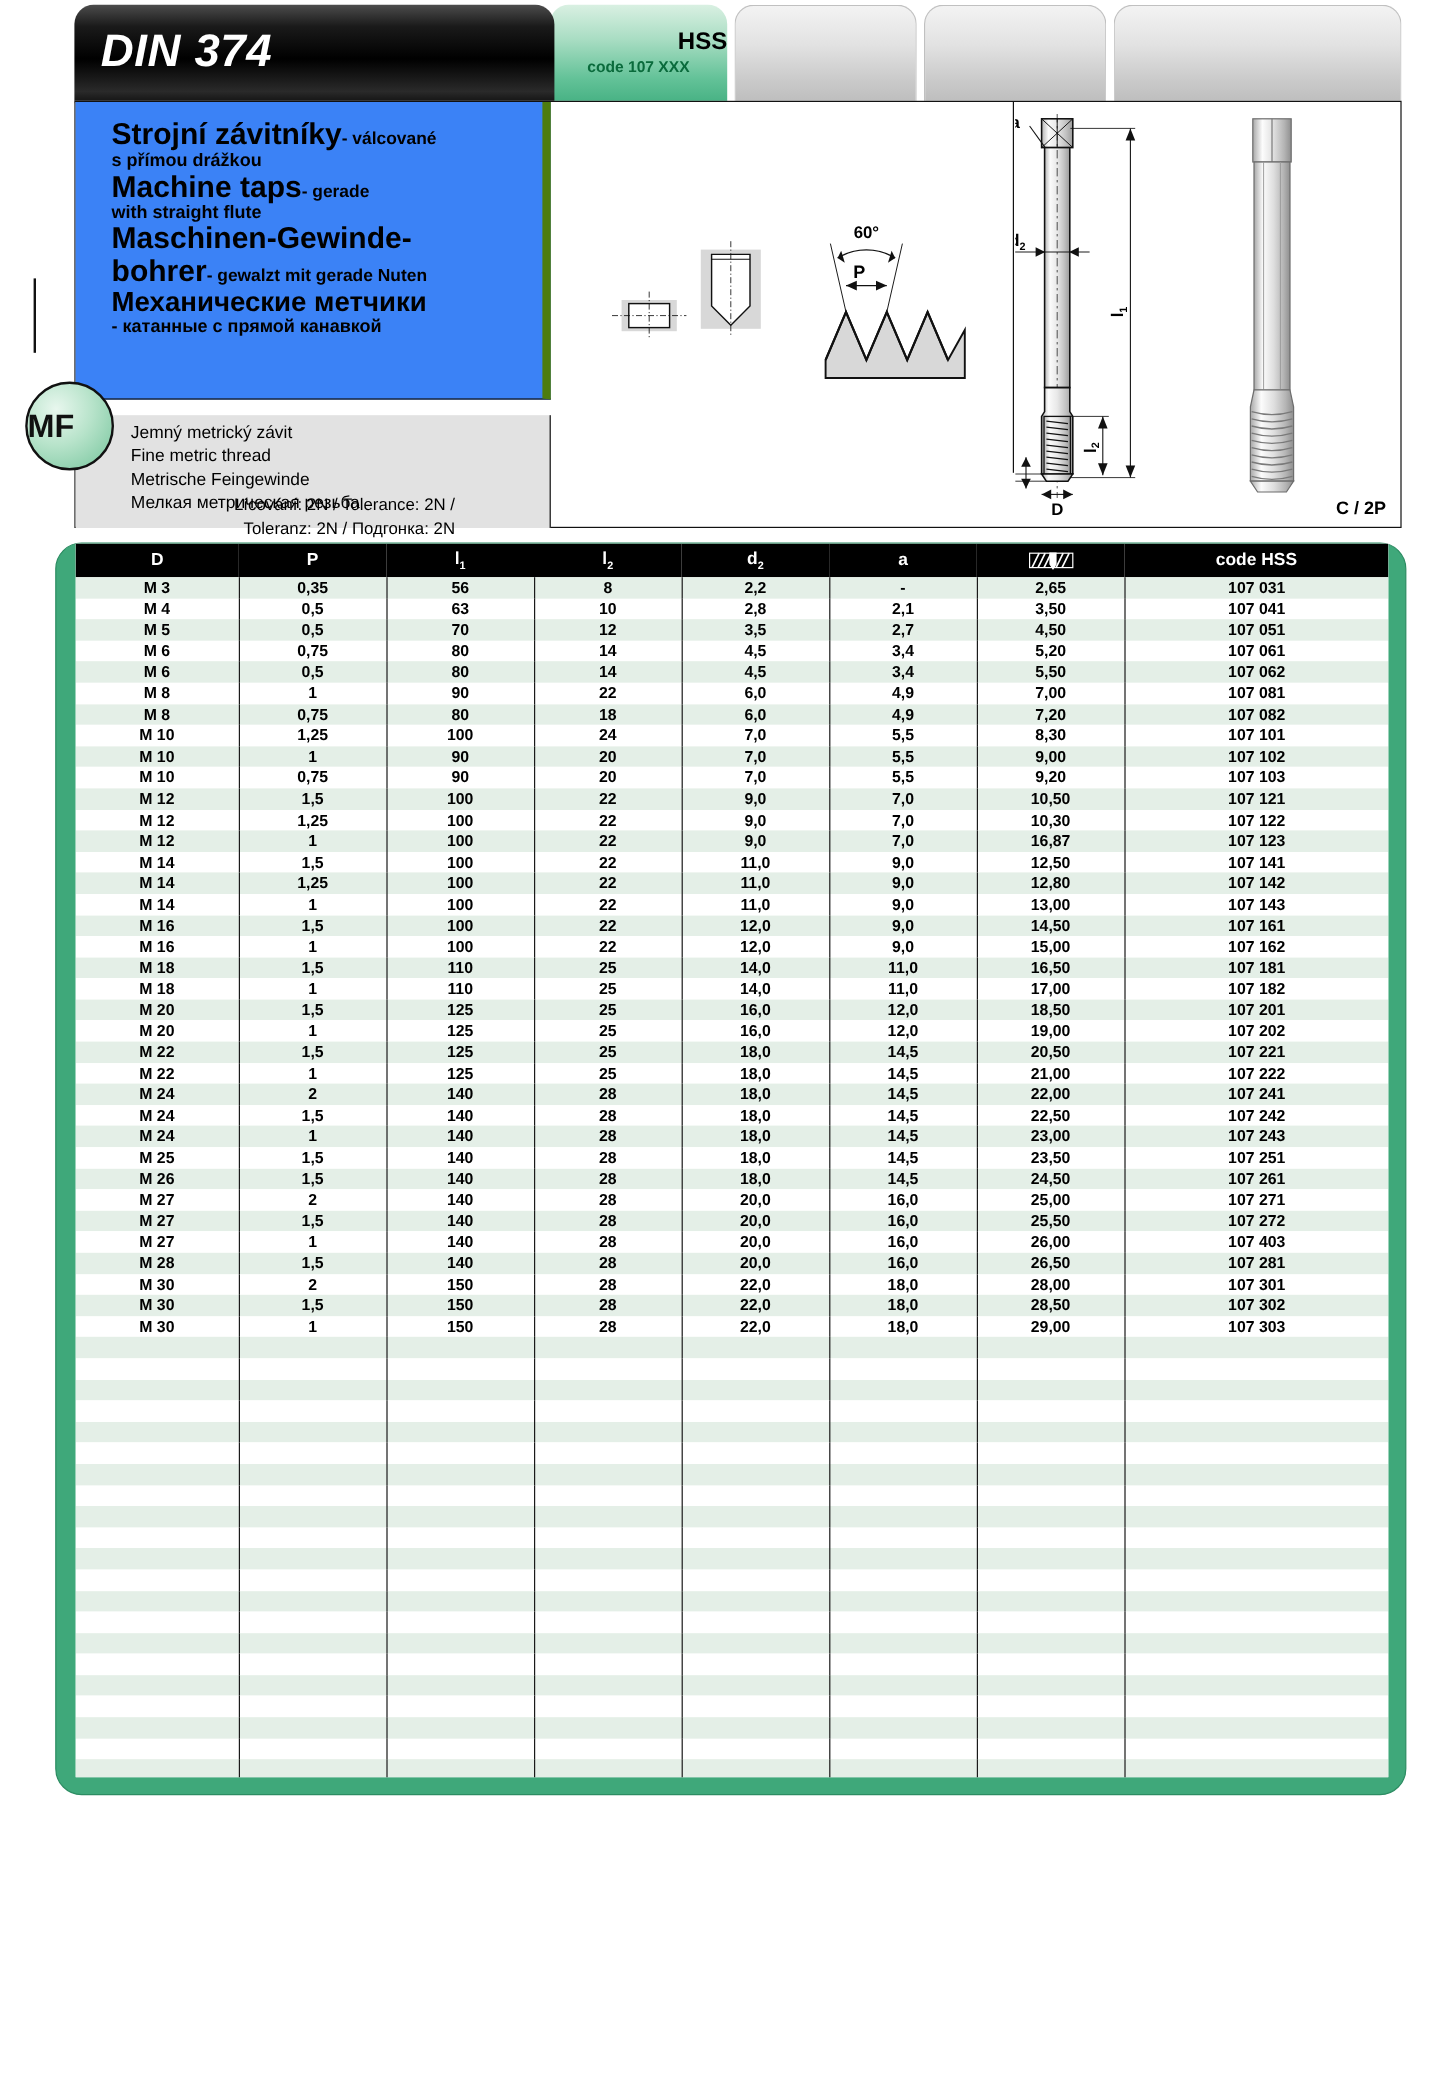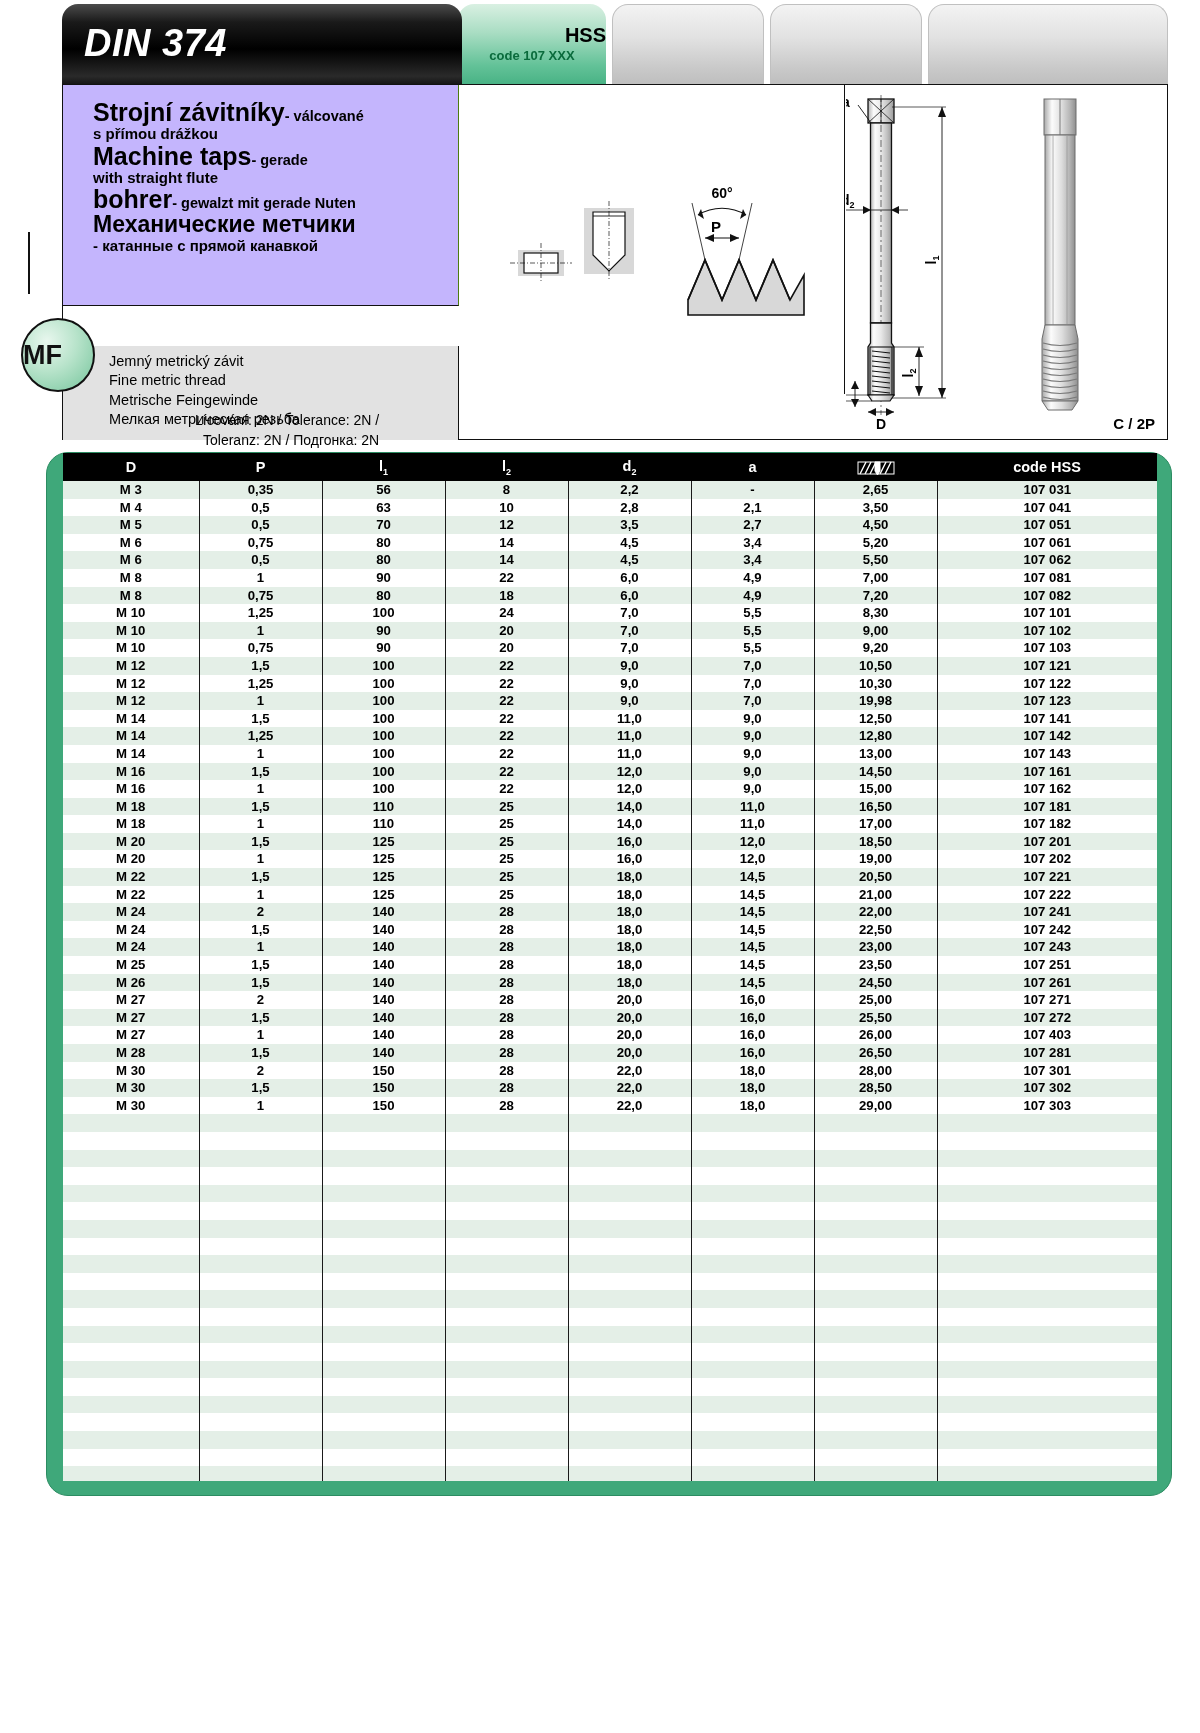--- a/index.html
+++ b/index.html
@@ -46,22 +46,22 @@
   .tb1 { left: 612px; width: 152px; }
   .tb2 { left: 770px; width: 152px; }
   .tb3 { left: 928px; width: 240px; }
 
   
   .headpanel {
     position: absolute; left: 62px; top: 84px; width: 1106px; height: 356px;
     background: #ffffff; border: 1px solid #111;
   }
   .head-left {
-    position: absolute; left: 0; top: 0; width: 396px; height: 221px;
-    background: #c4b5fd; border-right: 1px solid #4d7c0f; border-bottom: 1px solid #111;
+    position: absolute; left: 0; top: 0; width: 396px; height: 248px;
+    background: #3b82f6; border-right: 7px solid #4d7c0f; border-bottom: 1px solid #111;
   }
   .titleblock { position: absolute; left: 30px; top: 14px; width: 360px; }
   .ln { line-height: 1.04; color: #000; white-space: nowrap; }
   .big { font-size: 25px; font-weight: bold; }
   .small { font-size: 15px; font-weight: bold; }
   .sub { font-size: 14.5px; font-weight: bold; }
   .rowline { margin-bottom: 1px; }
 
   .head-mid {
     position: absolute; left: 397px; top: 0; width: 385px; height: 309px;
@@ -146,20 +146,21 @@
     <div class="head-left">
       <div class="titleblock">
         <div class="ln rowline">
           <span class="big">Strojní závitníky</span><span class="sub">- válcované</span>
         </div>
         <div class="ln small rowline">s přímou drážkou</div>
         <div class="ln rowline">
           <span class="big">Machine taps</span><span class="sub">- gerade</span>
         </div>
         <div class="ln small rowline">with straight flute</div>
+        <div class="ln big rowline">Maschinen-Gewinde-</div>
         <div class="ln rowline">
           <span class="big">bohrer</span><span class="sub">- gewalzt mit gerade Nuten</span>
         </div>
         <div class="ln rowline" style="font-size:23px;font-weight:bold;">Механические метчики</div>
         <div class="ln small">- катанные с прямой канавкой</div>
       </div>
     </div>
 
     <div class="head-mid">
       
@@ -467,21 +468,21 @@
               <td>10,30</td>
               <td>107 122</td>
             </tr>
             <tr class="odd">
               <td>M 12</td>
               <td>1</td>
               <td>100</td>
               <td>22</td>
               <td>9,0</td>
               <td>7,0</td>
-              <td>19,98</td>
+              <td>16,87</td>
               <td>107 123</td>
             </tr>
             <tr class="even">
               <td>M 14</td>
               <td>1,5</td>
               <td>100</td>
               <td>22</td>
               <td>11,0</td>
               <td>9,0</td>
               <td>12,50</td>

